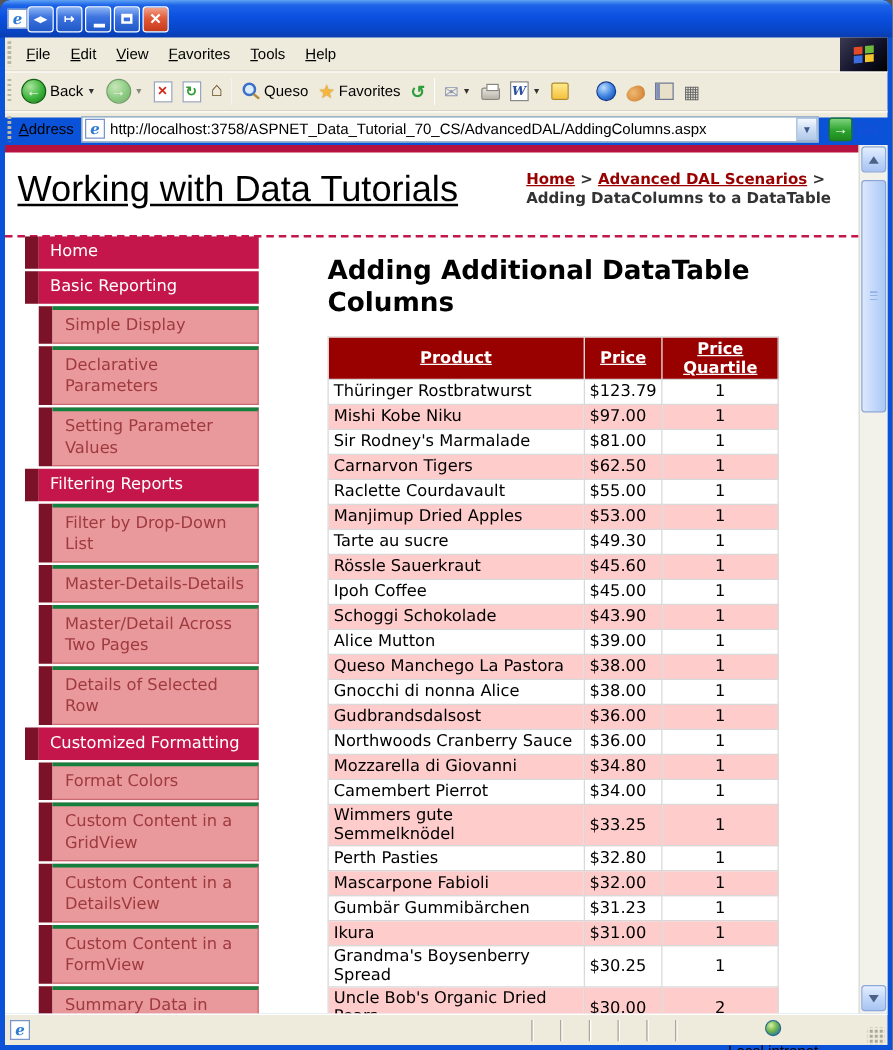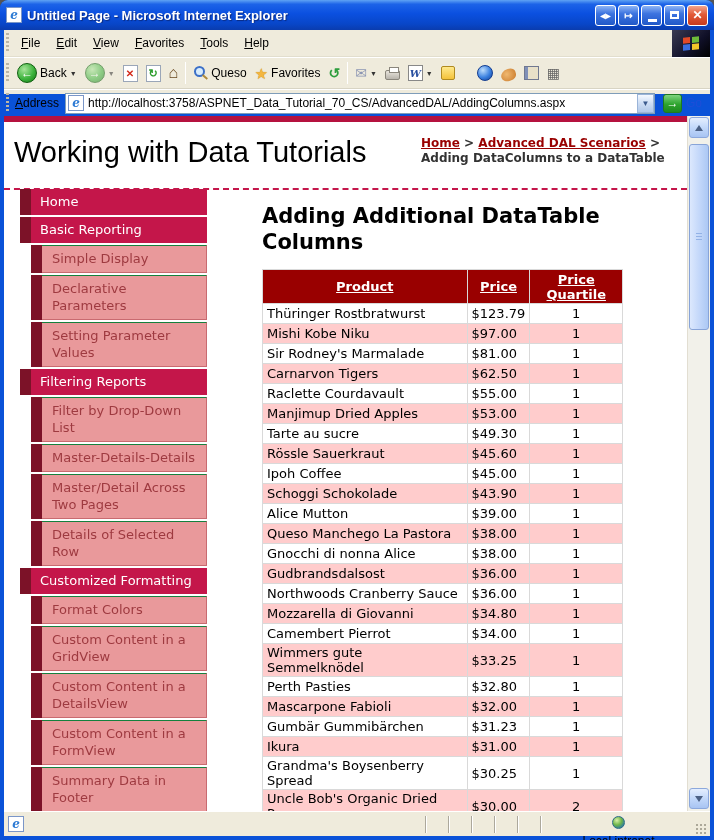--- a/index.html
+++ b/index.html
@@ -74,40 +74,40 @@
   .addr-input .url{flex:1;font-size:12px;color:#000;white-space:nowrap;overflow:hidden;margin-left:4px;}
   .addr-drop{width:17px;height:19px;background:linear-gradient(180deg,#F4F9FF,#CDDDF4 50%,#B0C8E8);border:1px solid #9AB4D8;display:flex;align-items:center;justify-content:center;cursor:pointer;}
   .addr-drop .chev{font-size:8px;color:#3A5A8C;}
   .go-btn{width:19px;height:19px;margin:0 4px 0 8px;border-radius:3px;border:1px solid #1E7A1E;
     background:linear-gradient(180deg,#7ED47E,#2EA42E 55%,#1E8A1E);display:flex;align-items:center;justify-content:center;cursor:pointer;}
   .go-ico{color:#fff;font-weight:bold;font-size:12px;line-height:1;}
   .go-label{font-size:12px;color:#1d4ed8;margin-right:2px;cursor:pointer;}
 
   
   .viewport{position:absolute;top:116px;left:4px;right:4px;bottom:29px;display:flex;
-    background:#7dd3fc;box-shadow:inset 1px 1px 0 #8A867A;}
+    background:#7dd3fc;box-shadow:inset 1px 1px 0 #8A867A;text-decoration:underline;}
   .page{flex:1;position:relative;overflow:hidden;background:#fff;font-family:"DejaVu Sans",sans-serif;}
   .topbar{height:6px;background:#B5123F;}
   .pagehead{position:relative;height:62px;}
   .pagehead h1{margin:0;padding:14px 0 0 10px;font-family:"Liberation Sans",sans-serif;
     font-size:29px;font-weight:400;color:#000;letter-spacing:0;}
   .crumbs{position:absolute;top:14px;right:10px;width:256px;font-size:12px;font-weight:bold;line-height:15px;}
   .crumb-link{color:#990000;text-decoration:underline;cursor:pointer;}
   .crumb-text{color:#333;}
   .dashes{border-top:2px dashed #C4164A;margin-top:4px;}
   .pagebody{position:absolute;top:73px;left:0;right:0;bottom:0;overflow:hidden;}
 
   
   .sidebar{position:absolute;left:16px;top:0;width:187px;}
   .nav-item{display:flex;margin-bottom:2px;cursor:pointer;}
   .nav-item .blk{width:11px;background:#7C1228;flex:none;}
   .nav-main .lbl{flex:1;background:#C4164A;color:#fff;padding:4px 6px 5px 9px;font-size:13px;line-height:17px;}
   .nav-sub{margin-left:11px;}
   .nav-sub .lbl{flex:1;background:#E9999B;color:#9E3A40;padding:4px 6px 5px 10px;font-size:13px;line-height:17px;
-    border-top:1px solid #15803d;border-bottom:1px solid #C96A70;border-right:1px solid #C96A70;}
+    border-top:3px solid #15803d;border-bottom:1px solid #C96A70;border-right:1px solid #C96A70;}
 
   
   .main{position:absolute;left:258px;top:0;width:402px;}
   .main h2{margin:14px 0 14px 0;font-size:21px;line-height:26px;font-weight:bold;color:#000;}
   table.products{border-collapse:collapse;width:361px;font-size:13px;}
   table.products th,table.products td{border:1px solid #D9D9D9;}
   table.products th{background:#990000;height:34px;text-align:center;}
   .th-link{color:#fff;font-weight:bold;text-decoration:underline;cursor:pointer;font-size:13px;}
   table.products td{height:20px;padding:1px 4px;color:#000;}
   tr.alt td{background:#FFCCCC;}
@@ -143,21 +143,20 @@
 </style>
 </head>
 <body>
 
 <div class="window">
 
   <div class="titlebar">
     <span class="ie-doc">
         <span class="e">e</span>
       </span>
-    <span class="title">Untitled Page - Microsoft Internet Explorer</span>
     <div class="tb-btns">
       <span class="tbtn">◂▸</span>
       <span class="tbtn">↦</span>
       <span class="tbtn">
           <span class="glyph-min"></span>
         </span>
       <span class="tbtn">
           <span class="glyph-max"></span>
         </span>
       <span class="tbtn close">✕</span>

